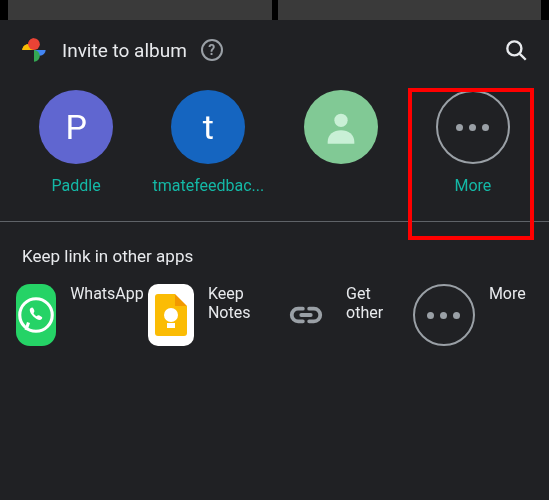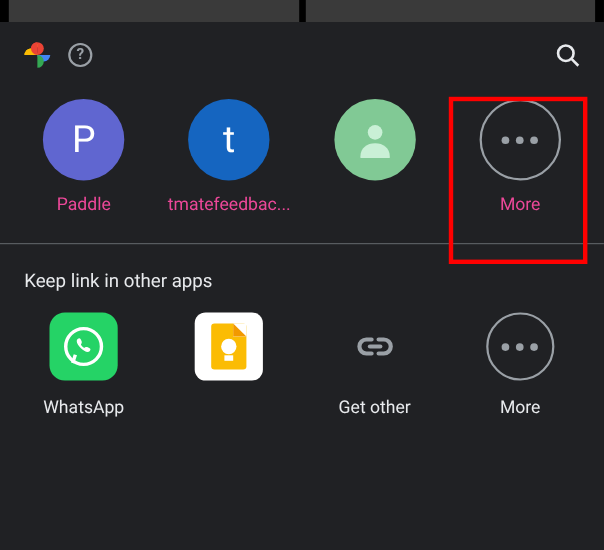--- a/index.html
+++ b/index.html
@@ -57,21 +57,21 @@
   }
   .avatar.purple { background:#6066d0; }
   .avatar.blue { background:#1565c0; }
   .avatar.green { background:#81c995; }
   .avatar.outline { background:transparent; border:2px solid #9aa0a6; }
   .person-icon svg { width:40px; height:40px; display:block; }
   .dots { display:flex; gap:6px; }
   .dots span { width:7px; height:7px; border-radius:50%; background:#9aa0a6; }
   .contact-label {
     font-size: 16px;
-    color:#ec4899;
+    color:#14b8a6;
     white-space: nowrap;
     overflow:hidden;
     text-overflow: ellipsis;
     max-width: 118px;
     text-align:center;
   }
   .highlight {
     position:absolute;
     border: 4px solid #ff0000;
     top: 88px;
@@ -90,22 +90,20 @@
     color:#e8eaed;
     padding: 24px 22px 18px 22px;
   }
   .apps {
     display:flex;
     justify-content: space-around;
     padding: 0 10px 20px 10px;
   }
   .app {
     display:flex;
-    flex-direction:column;
-    align-items:center;
     width:120px;
     gap:14px;
   }
   .app-icon {
     width:62px; height:62px;
     border-radius:14px;
     display:flex; align-items:center; justify-content:center;
   }
   .whatsapp { background:#25d366; }
   .whatsapp svg { width:40px; height:40px; }
@@ -160,20 +158,21 @@
       <path fill="#EA4335" d="M24 4a10 10 0 0 0 0 20V4z" transform="translate(0 0)"></path>
       <path fill="#4285F4" d="M24 24a10 10 0 0 0 20 0H24z"></path>
       <path fill="#34A853" d="M24 44a10 10 0 0 0 0-20v20z"></path>
       <path fill="#FBBC04" d="M4 24a10 10 0 0 0 20 0H4z" transform="rotate(180 14 24)"></path>
       <circle cx="14" cy="24" r="10" fill="#FBBC04" clip-path="inset(0 0 10 0)"></circle>
       <path fill="#FBBC04" d="M4 24a10 10 0 0 1 20 0H4z"></path>
       <path fill="#EA4335" d="M24 4a10 10 0 0 1 0 20V4z" transform="translate(0 0)"></path>
       <path fill="#EA4335" d="M24 24a10 10 0 0 1 0-20v20z"></path>
     </svg>
   </span>
+  <span class="title">Invite to album</span>
   <span class="help-icon">?</span>
   <span class="spacer"></span>
   <span class="search-icon">
     <svg viewBox="0 0 24 24" fill="none" stroke="#e8eaed" stroke-width="2.2">
       <circle cx="10.5" cy="10.5" r="6.5"></circle>
       <line x1="15.5" y1="15.5" x2="21" y2="21"></line>
     </svg>
   </span>
 </div>
 
@@ -230,20 +229,21 @@
     <span class="app-label">WhatsApp</span>
   </div>
   <div class="app">
     <div class="app-icon keep">
       <div class="keep-inner">
         <div class="keep-bulb"></div>
         <div class="keep-base"></div>
         <div class="keep-fold"></div>
       </div>
     </div>
+    <span class="app-label">Keep Notes</span>
   </div>
   <div class="app">
     <div class="link-circle">
       <svg viewBox="0 0 24 24" fill="none" stroke="#9aa0a6" stroke-width="2.4" stroke-linecap="round">
         <path d="M9 12h6"></path>
         <path d="M10 8H7a4 4 0 0 0 0 8h3"></path>
         <path d="M14 8h3a4 4 0 0 1 0 8h-3"></path>
       </svg>
     </div>
     <span class="app-label">Get other</span>

